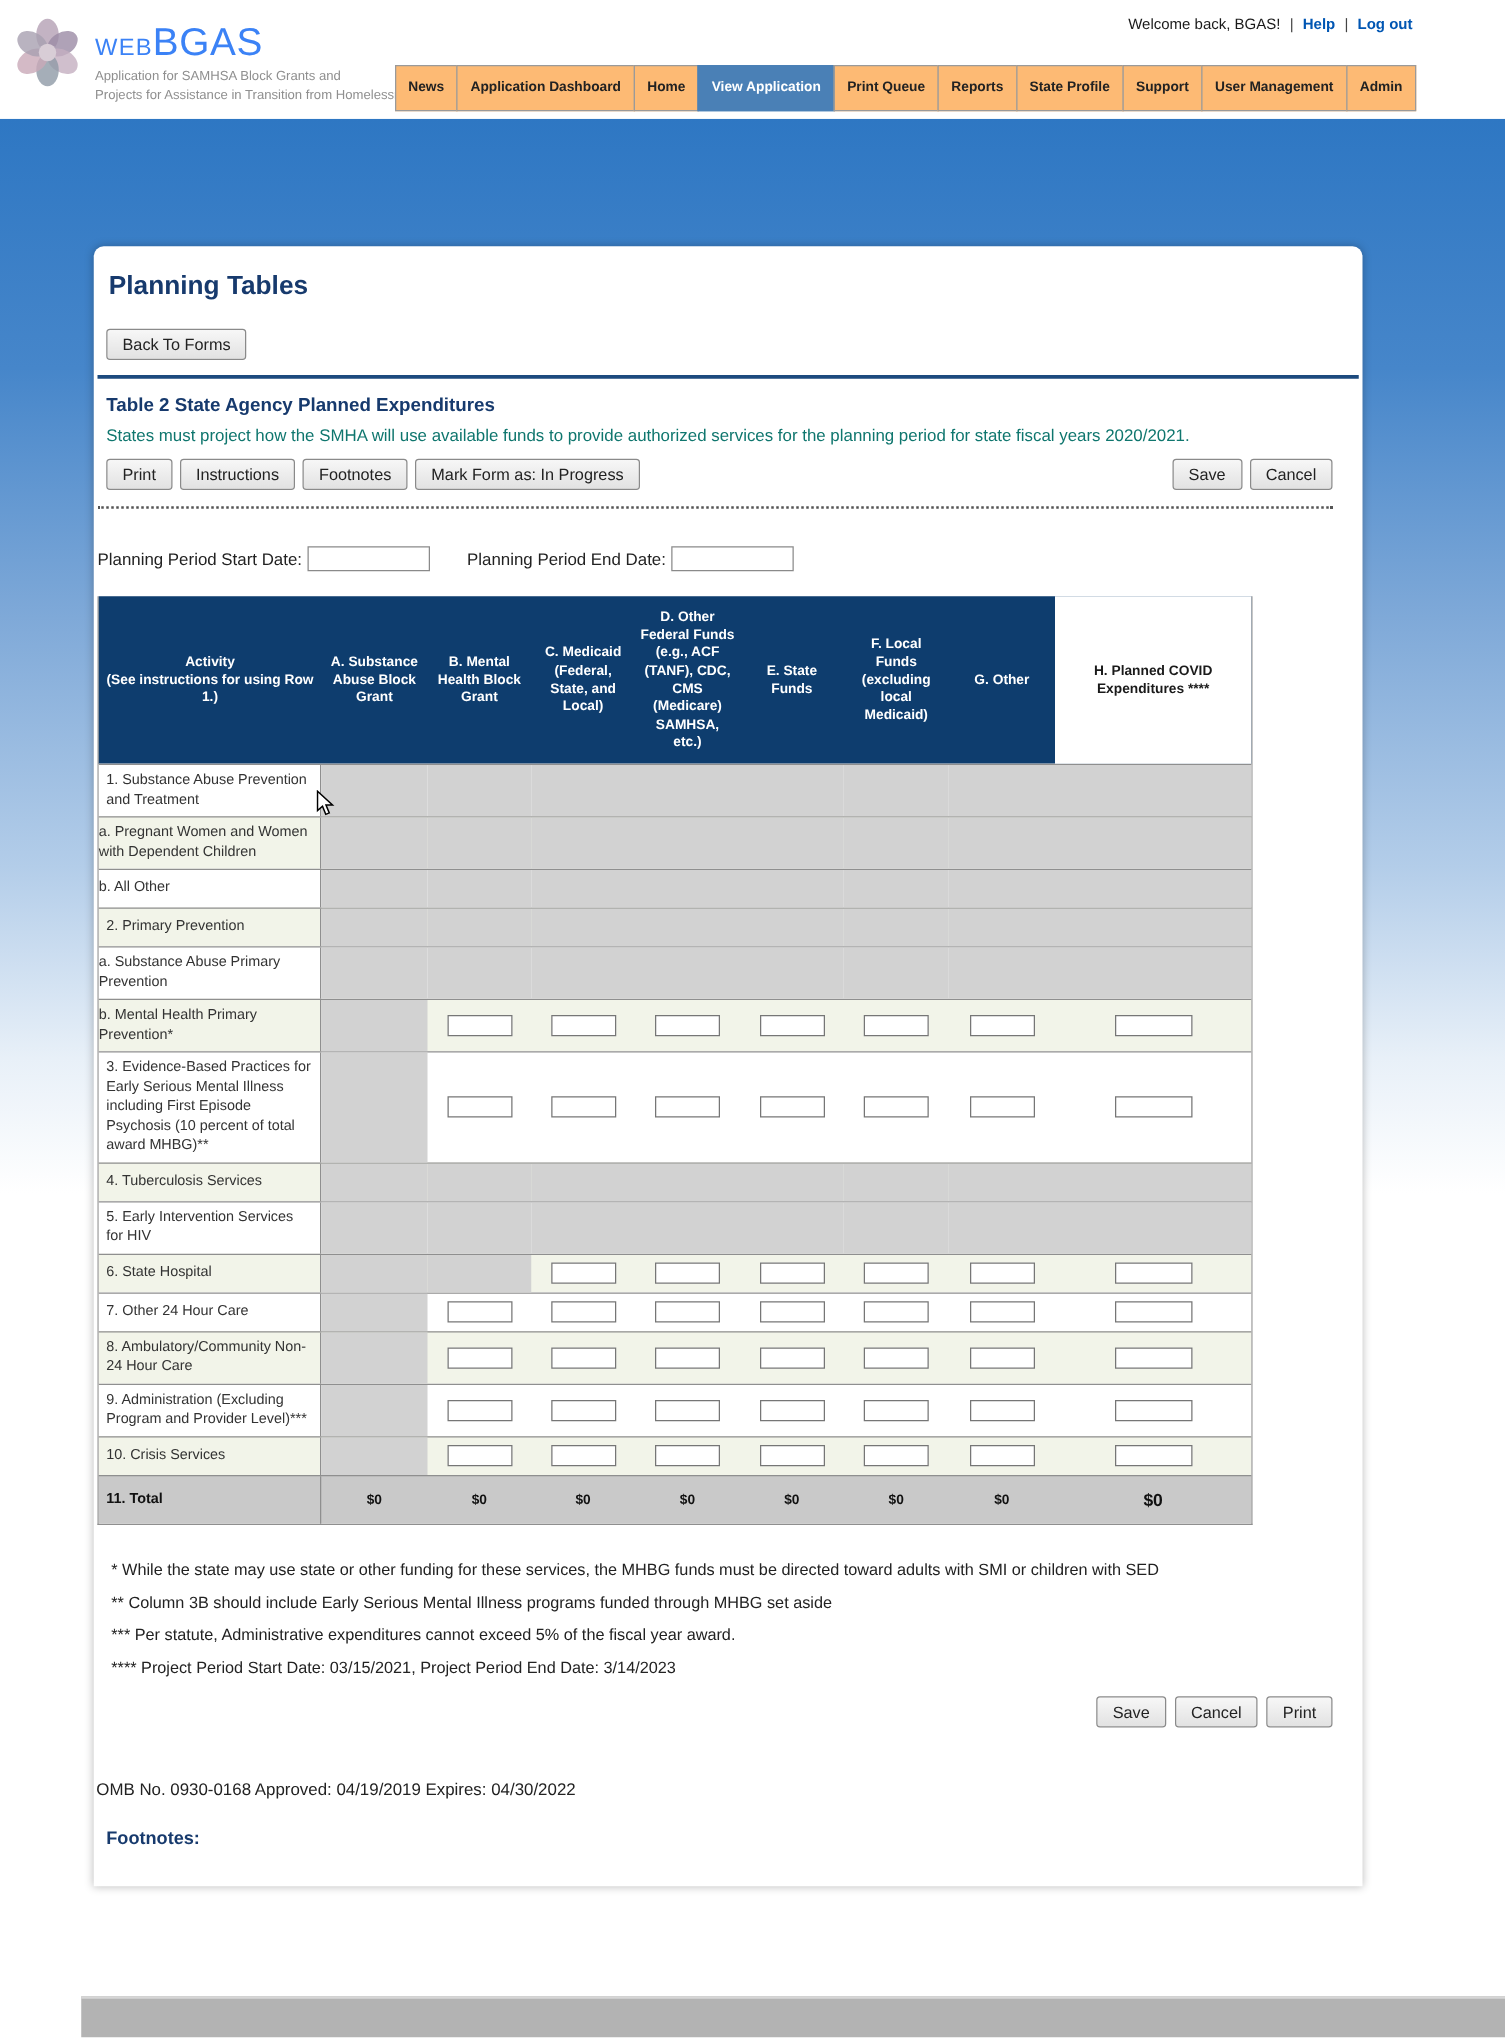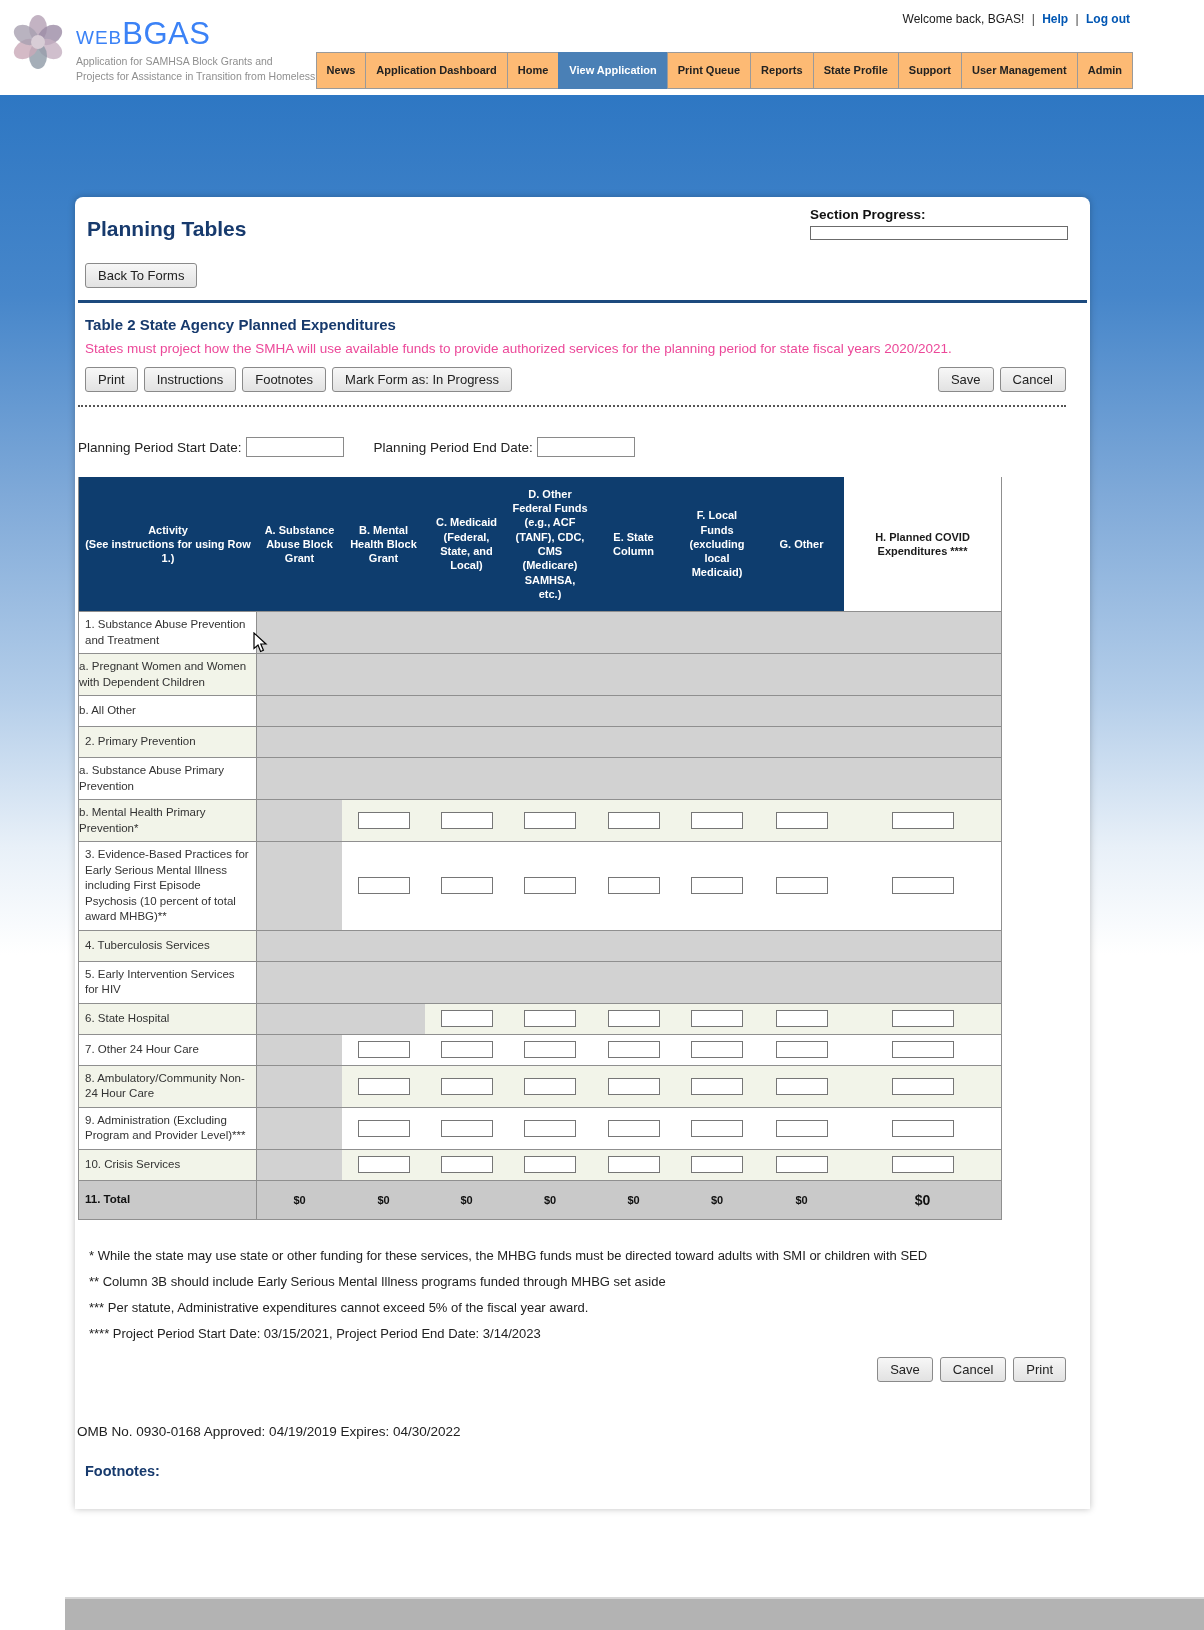--- a/index.html
+++ b/index.html
@@ -66,21 +66,21 @@
     display: inline-block;
     background: linear-gradient(#f7f7f7, #e2e2e2);
     border: 1px solid #8a8a8a; border-radius: 3px;
     padding: 4px 12px; font-size: 13px; color: #222;
     font-family: "Liberation Sans", sans-serif;
     cursor: pointer; white-space: nowrap;
   }
   .back-btn { margin: 22px 0 0 10px; }
   .blue-rule { margin: 12px 3px 0 3px; height: 3px; background: #1c4a7e; }
   .table-title { margin: 13px 0 0 10px; font-size: 15px; font-weight: bold; color: #173a6d; }
-  .desc { margin: 8px 0 0 10px; font-size: 13.5px; color: #ec4899; }
+  .desc { margin: 8px 0 0 10px; font-size: 13.5px; color: #0f766e; }
   .toolbar { margin: 11px 24px 0 10px; display: flex; align-items: center; gap: 6px; }
   .toolbar .spacer { flex: 1; }
   .dotted-rule { margin: 13px 24px 0 3px; border-bottom: 2px dotted #555; height: 1px; }
   .period-row { margin: 30px 0 0 3px; display: flex; align-items: center; font-size: 13.5px; color: #222; }
   .period-row input {
     width: 98px; height: 20px; margin-left: 4px;
     border: 1px solid #8a8a8a; font-size: 12px; padding: 0 3px;
   }
   .period-gap { width: 30px; }
   
@@ -171,24 +171,20 @@
       <div class="nav-tab">Print Queue</div>
       <div class="nav-tab">Reports</div>
       <div class="nav-tab">State Profile</div>
       <div class="nav-tab">Support</div>
       <div class="nav-tab">User Management</div>
       <div class="nav-tab">Admin</div>
     </div>
 </div>
 
 <div class="card">
-  <div class="section-progress">
-    <div class="section-progress-label">Section Progress:</div>
-    <div class="section-progress-bar"></div>
-  </div>
 
   <div class="page-title">Planning Tables</div>
 
   <button class="btn back-btn">Back To Forms</button>
 
   <div class="blue-rule"></div>
 
   <div class="table-title">Table 2 State Agency Planned Expenditures</div>
   <div class="desc">States must project how the SMHA will use available funds to provide authorized services for the planning period for state fiscal years 2020/2021.</div>
 
@@ -213,21 +209,21 @@
   </div>
 
   <div class="grid-table">
     <div class="t-header">
         <div class="hcell">Activity
 (See instructions for using Row 1.)</div>
         <div class="hcell">A.  Substance Abuse Block Grant</div>
         <div class="hcell">B.  Mental Health Block Grant</div>
         <div class="hcell">C.  Medicaid (Federal, State, and Local)</div>
         <div class="hcell">D.  Other Federal Funds (e.g., ACF (TANF), CDC, CMS (Medicare) SAMHSA, etc.)</div>
-        <div class="hcell">E.  State Column</div>
+        <div class="hcell">E.  State Funds</div>
         <div class="hcell">F.  Local Funds (excluding local Medicaid)</div>
         <div class="hcell">G.  Other</div>
         <div class="hcell h-col">H.  Planned COVID Expenditures ****</div>
       </div>
     <div class="t-body">
         <div class="t-row">
           <div class="label-cell">1. Substance Abuse Prevention and Treatment</div>
           <div class="data-cell gray"></div>
           <div class="data-cell gray"></div>
           <div class="data-cell gray"></div>

